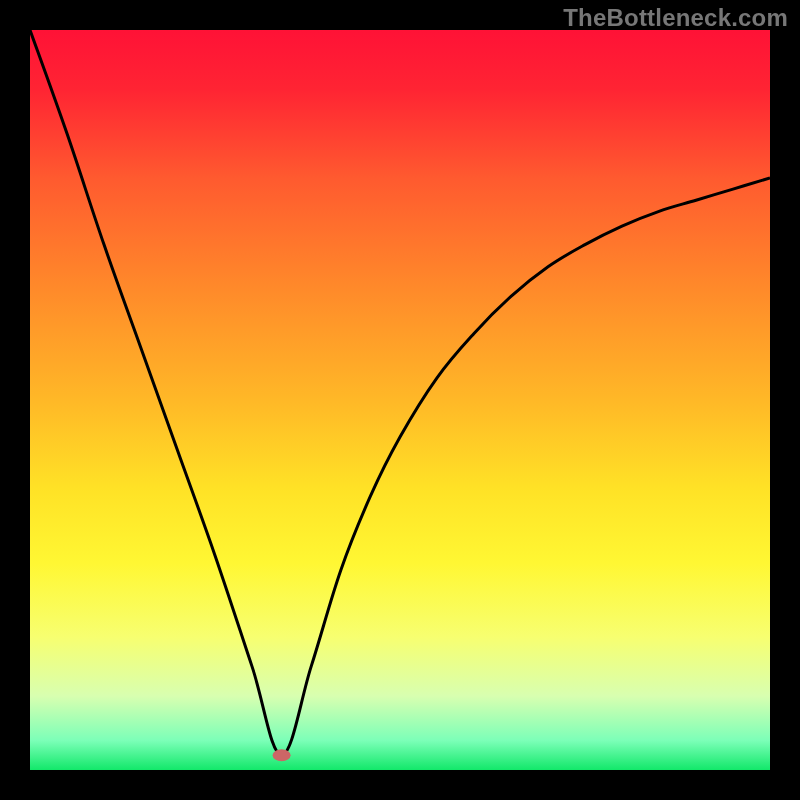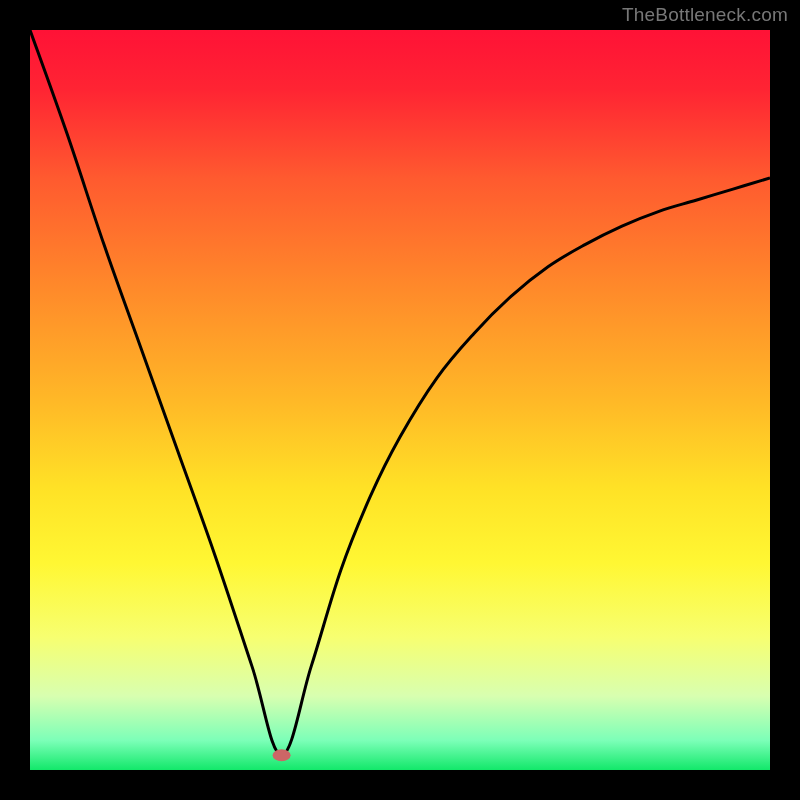--- a/index.html
+++ b/index.html
@@ -15,22 +15,22 @@
     position: relative;
     width: 800px;
     height: 800px;
     background: #000;
   }
   .watermark {
     position: absolute;
     top: 4px;
     right: 12px;
     color: #777;
-    font-size: 19px;
-    font-weight: 400;
+    font-size: 24px;
+    font-weight: 700;
     letter-spacing: 0.2px;
     z-index: 10;
   }
   .plot {
     position: absolute;
     left: 30px;
     top: 30px;
     width: 740px;
     height: 740px;
     overflow: hidden;

